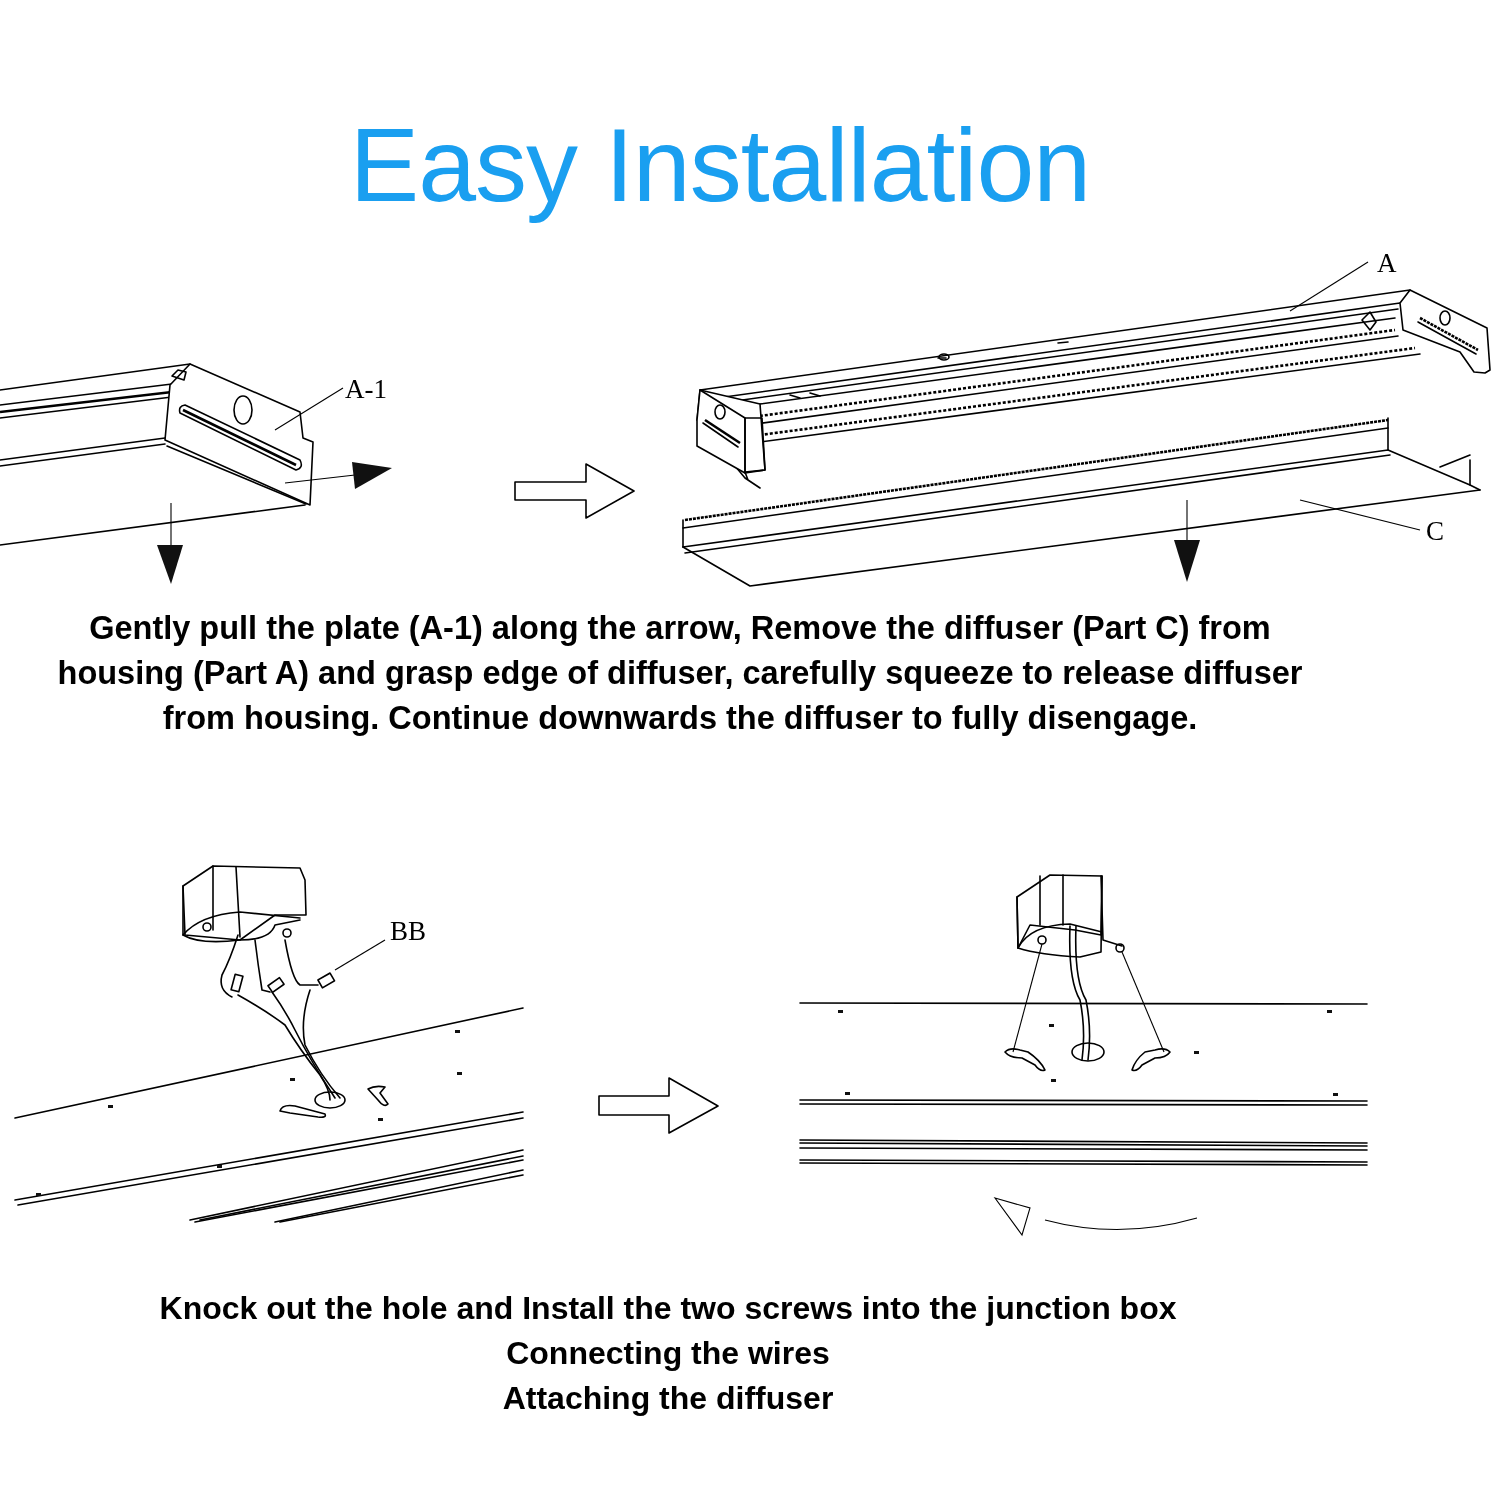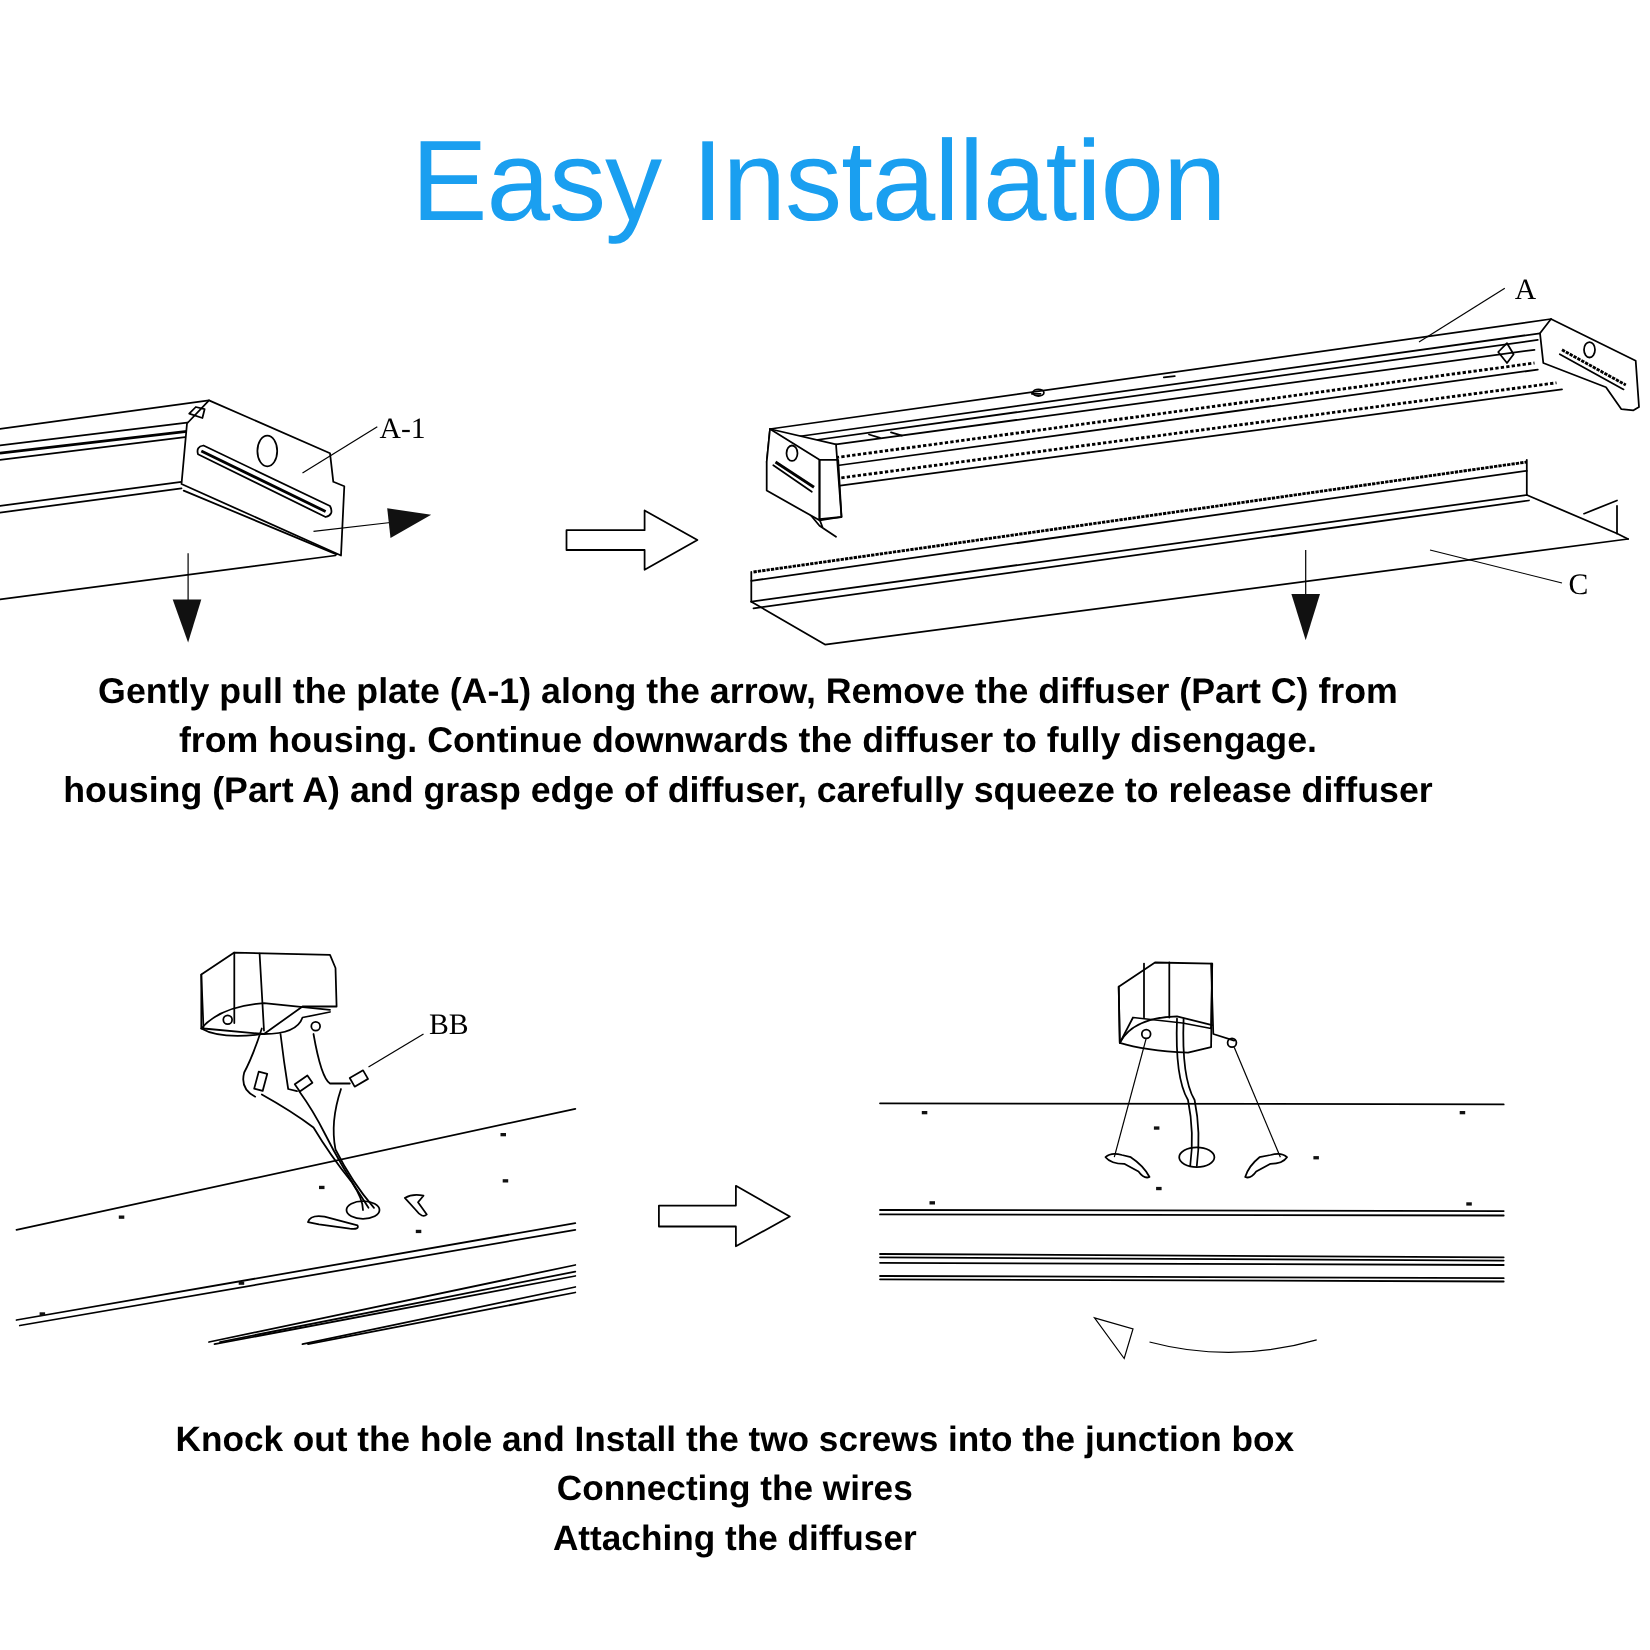--- a/index.html
+++ b/index.html
@@ -13,21 +13,21 @@
   svg.art .ln { fill: none; stroke: #000; stroke-width: 1.6; stroke-linejoin: round; stroke-linecap: round; }
   svg.art .thin { fill: none; stroke: #000; stroke-width: 1.1; }
   svg.art .thick { fill: none; stroke: #000; stroke-width: 2.6; }
   svg.art .fillw { fill: #fff; stroke: #000; stroke-width: 1.6; stroke-linejoin: round; }
   svg.art .blk { fill: #111; stroke: none; }
   svg.art .lbl { font-family: "Liberation Serif", serif; font-size: 27px; fill: #000; }
 </style>
 </head>
 <body>
 
-<h1 class="title" style="color: rgb(26, 159, 240); padding-left: 24px;">Easy Installation</h1>
+<h1 class="title" style="color: rgb(26, 159, 240);">Easy Installation</h1>
 
 <svg class="art" viewBox="0 0 1500 1500" xmlns="http://www.w3.org/2000/svg">
 
   <g>
 
     <path class="ln" d="M0 390 L190 364"></path>
     <path class="ln" d="M0 405 L172 384"></path>
     <path class="thick" d="M0 412 L172 392"></path>
     <path class="ln" d="M0 418 L172 397"></path>
     <path class="ln" d="M0 460 L165 438"></path>
@@ -210,21 +210,21 @@
 
     <g>
       <path class="thin" d="M1197 1218 Q1120 1240 1045 1220"></path>
       <path class="thin" d="M995 1198 L1030 1208 L1022 1235 Z"></path>
     </g>
   </g>
 </svg>
 
 <p class="caption caption1">
   <span>Gently pull the plate (A-1) along the arrow, Remove the diffuser (Part C) from</span>
+  <span>housing (Part A) and grasp edge of diffuser, carefully squeeze to release diffuser</span>
   <span>from housing. Continue downwards the diffuser to fully disengage.</span>
-  <span>housing (Part A) and grasp edge of diffuser, carefully squeeze to release diffuser</span>
 </p>
 
 <p class="caption caption2">
   <span>Knock out the hole and Install the two screws into the junction box</span>
   <span>Connecting the wires</span>
   <span>Attaching the diffuser</span>
 </p>
 
 </body></html>

